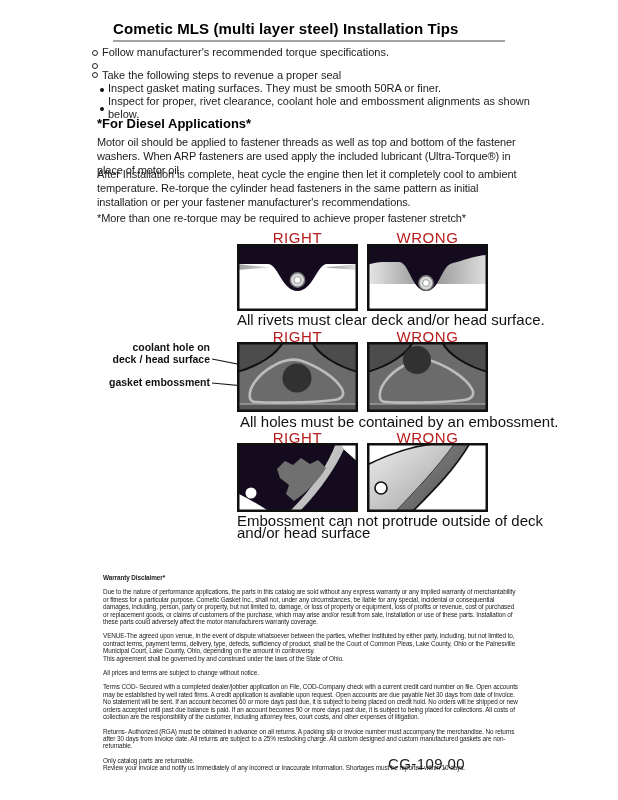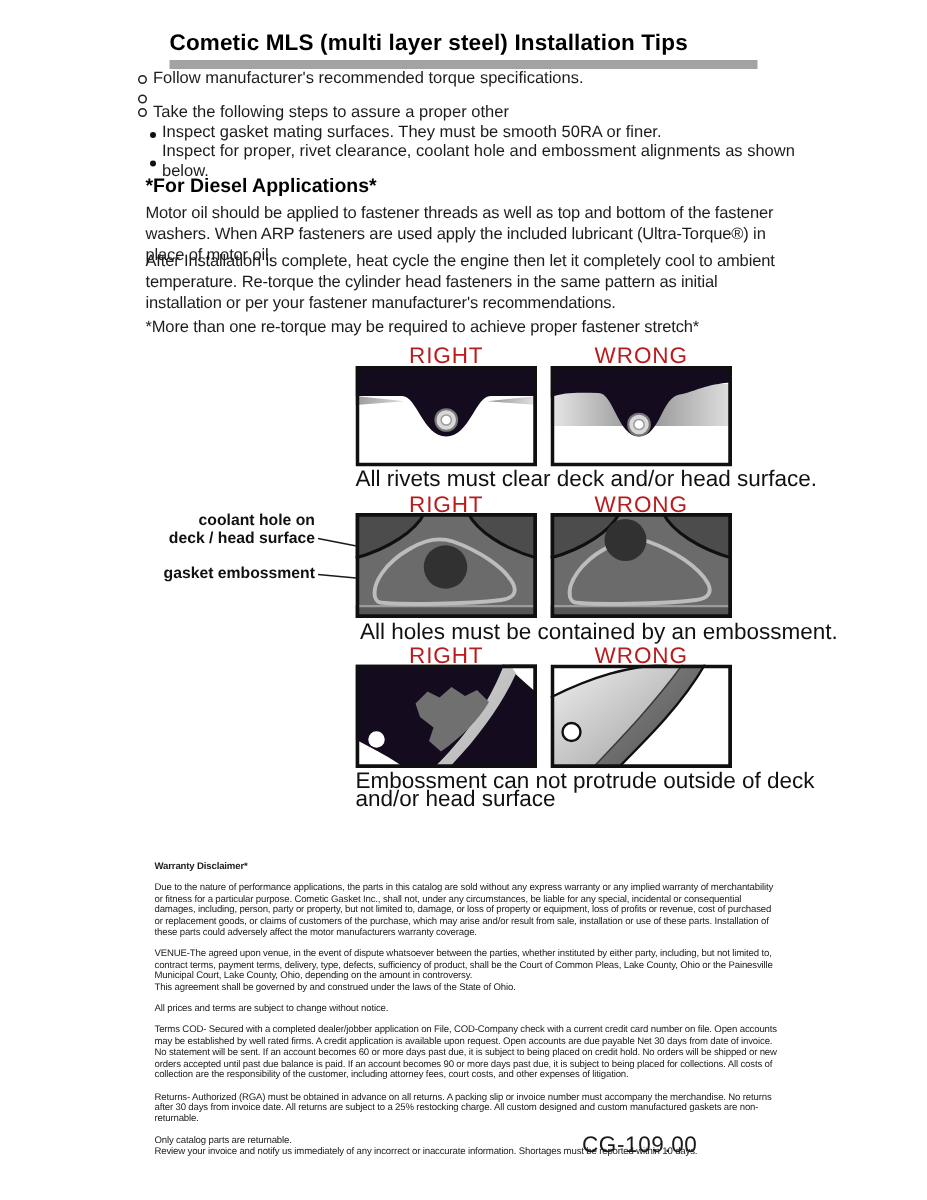--- a/index.html
+++ b/index.html
@@ -3,21 +3,21 @@
 <meta charset="utf-8">
 <style>
   html,body{margin:0;padding:0;background:#ffffff;}
   .page{
     position:relative;width:618px;height:800px;background:#ffffff;overflow:hidden;
     font-family:"Liberation Sans", sans-serif;color:#1c1c1c;
   }
   .title{
     position:absolute;left:113px;top:20px;width:392px;margin:0;
     font-size:15px;font-weight:bold;color:#000;letter-spacing:0.1px;
-    border-bottom:6px solid #a3a3a3;padding-bottom:3px;
+    border-bottom:2px solid #a3a3a3;padding-bottom:3px;
   }
   .tips{position:absolute;left:92px;top:46px;width:450px;font-size:11px;line-height:13px;}
   .tip{display:flex;align-items:flex-start;}
   .tip .ring{flex:0 0 auto;width:4px;height:4px;border:1px solid #222;border-radius:50%;margin:3.5px 4px 0 0;}
   .tip .dot{flex:0 0 auto;width:4px;height:4px;background:#111;border-radius:50%;margin:3.5px 4px 0 0;}
   .tip.l2{margin-left:8px;align-items:center;}
   .diesel-h{position:absolute;left:97px;top:116px;margin:0;font-size:13px;font-weight:bold;color:#000000;}
   .para{position:absolute;left:97px;width:426px;margin:0;font-size:11px;line-height:14px;letter-spacing:-0.1px;}
   .p1{top:135px;} .p2{top:167px;} .p3{top:211px;}
 
@@ -51,21 +51,21 @@
   <div class="tips">
     <div class="tip l1">
       <span class="ring"></span>
       <span>Follow manufacturer's recommended torque specifications.</span>
     </div>
     <div class="tip l1">
       <span class="ring"></span>
     </div>
     <div class="tip l1">
       <span class="ring"></span>
-      <span>Take the following steps to assure a proper other</span>
+      <span>Take the following steps to revenue a proper seal</span>
     </div>
     <div class="tip l2">
       <span class="dot"></span>
       <span>Inspect gasket mating surfaces.  They must be smooth 50RA or finer.</span>
     </div>
     <div class="tip l2">
       <span class="dot"></span>
       <span>Inspect for proper, rivet clearance, coolant hole and embossment alignments as shown below.</span>
     </div>
   </div>

